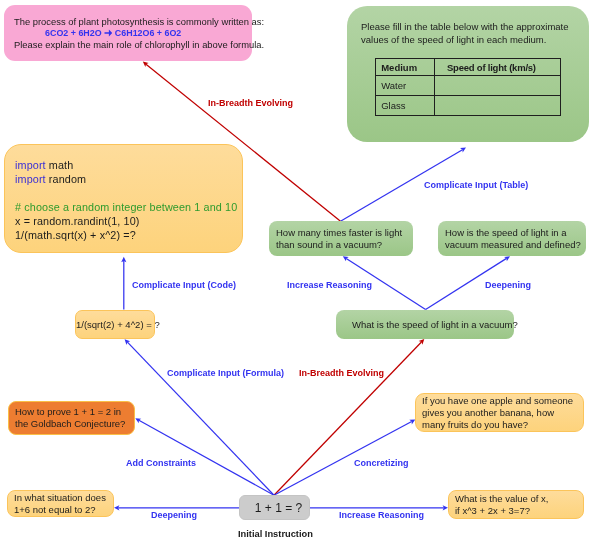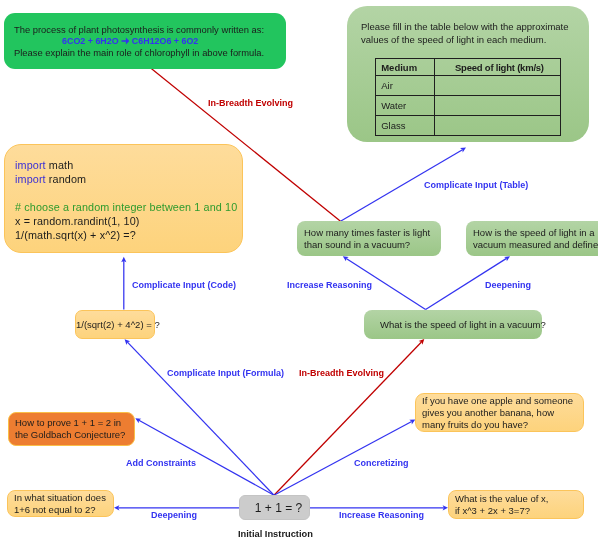--- a/index.html
+++ b/index.html
@@ -6,64 +6,64 @@
   html,body{margin:0;padding:0;background:#ffffff;}
   body{width:598px;height:547px;position:relative;overflow:hidden;
        font-family:"Liberation Sans",sans-serif;color:#1c1c1c;
        -webkit-font-smoothing:antialiased;}
   .node,.elabel,#caption{will-change:transform;}
   #edges{position:absolute;left:0;top:0;}
   .node{position:absolute;box-sizing:border-box;}
   .ln{white-space:pre;display:block;}
 
   
-  #n-photo{left:4px;top:13px;width:282px;height:56px;border-radius:11px;
-           background:#22c55e;}
+  #n-photo{left:4px;top:5px;width:248px;height:56px;border-radius:11px;
+           background:#f9a8d4;}
   #n-photo .body{padding:11px 0 0 10px;font-size:9.4px;line-height:12.2px;}
   #n-photo .formula{color:#3333f0;font-weight:bold;font-size:9.9px;margin-top:-1.2px;
                     display:block;text-align:center;padding-right:44px;
                     transform:scaleX(0.90);transform-origin:50% 50%;}
   #n-photo .arw{display:inline-block;vertical-align:-1.3px;margin:0 0.3px 0 -0.3px;}
 
   
   #n-table{left:347px;top:6px;width:242px;height:136px;border-radius:20px;
            background:linear-gradient(#b3d4a5,#9bc687);}
   #n-table .body{padding:14px 0 0 14px;font-size:9.5px;line-height:13.3px;}
   #n-table table{border-collapse:collapse;margin:11.5px 0 0 28px;table-layout:fixed;}
   #n-table td,#n-table th{border:1px solid #1f1f1f;font-size:9.5px;
         font-weight:normal;text-align:left;padding:0 0 0 6px;height:20px;
         box-sizing:border-box;vertical-align:middle;}
   #n-table th{font-weight:bold;height:17px;}
   #n-table .c0{width:59px;padding-left:5.2px;}
-  #n-table .c1{width:126px;padding-left:20px;letter-spacing:-0.22px;}
+  #n-table .c1{width:126px;padding-left:12px;letter-spacing:-0.22px;}
 
   
   #n-code{left:4px;top:144px;width:239px;height:109px;border-radius:17px;
           background:linear-gradient(#fedc9b,#fdd37c);border:1px solid #fbc45a;}
   #n-code .body{padding:13px 0 0 10px;font-size:10.8px;line-height:14px;letter-spacing:0.12px;}
   .kw{color:#3a2fd6;}
   .cm{color:#2e9b2e;}
   .pl{color:#1c1c1c;}
 
   
   .orange-lt{background:linear-gradient(#fedc9b,#fdd37c);border:1px solid #fbc45a;}
-  .green-bx{background:linear-gradient(#b3d4a5,#9bc687);margin-left:28px;}
+  .green-bx{background:linear-gradient(#b3d4a5,#9bc687);}
   .orange-dk{background:#ed7d31;border:1px solid #fabf47;}
   .grey-bx{background:#cccccc;border:1px solid #c4c4c4;}
   .ctr{display:flex;flex-direction:column;justify-content:center;}
   .tx{font-size:9.5px;line-height:12px;padding-left:6px;}
   .green-bx .tx{padding-left:7px;}
 
   #n-formula{left:75px;top:309.5px;width:80px;height:29px;border-radius:7px;}
   #n-formula .tx{padding-left:0;text-align:center;}
   #n-faster{left:269px;top:221px;width:144px;height:35px;border-radius:8px;}
   #n-measured{left:438px;top:221px;width:148px;height:35px;border-radius:8px;}
   #n-speed{left:336px;top:310px;width:178px;height:29px;border-radius:8px;}
   #n-speed .tx{padding-left:16px;text-align:left;}
-  #n-goldbach{left:8px;top:412px;width:127px;height:34px;border-radius:8px;color:#1c1c1c;}
+  #n-goldbach{left:8px;top:401px;width:127px;height:34px;border-radius:8px;color:#1c1c1c;}
   #n-apple{left:415px;top:393px;width:169px;height:39px;border-radius:9px;}
   #n-notequal{left:7px;top:490px;width:107px;height:27px;border-radius:8px;}
   #n-cubic{left:448px;top:490px;width:136px;height:29px;border-radius:8px;}
   #n-root{left:239px;top:495px;width:71px;height:25px;border-radius:6px;}
   #n-root .tx{padding-left:8px;text-align:center;font-size:12px;}
   #caption{position:absolute;left:238px;top:528.5px;width:72px;text-align:center;
            font-size:9.3px;font-weight:bold;color:#1a1a1a;white-space:nowrap;}
 
   .elabel{position:absolute;font-weight:bold;font-size:9px;white-space:nowrap;
           line-height:1;}
@@ -137,24 +137,20 @@
     <span class="ln">Please fill in the table below with the approximate</span>
     <span class="ln">values of the speed of light in each medium.</span>
   </div>
   <table>
     <tbody>
         <tr>
       <th class="c0">Medium</th>
       <th class="c1">Speed of light (km/s)</th>
     </tr>
     <tr>
-      <td class="c0">Air</td>
-      <td class="c1"></td>
-    </tr>
-    <tr>
       <td class="c0">Water</td>
       <td class="c1"></td>
     </tr>
     <tr>
       <td class="c0">Glass</td>
       <td class="c1"></td>
     </tr>
   </tbody>
     </table>
 </div>

